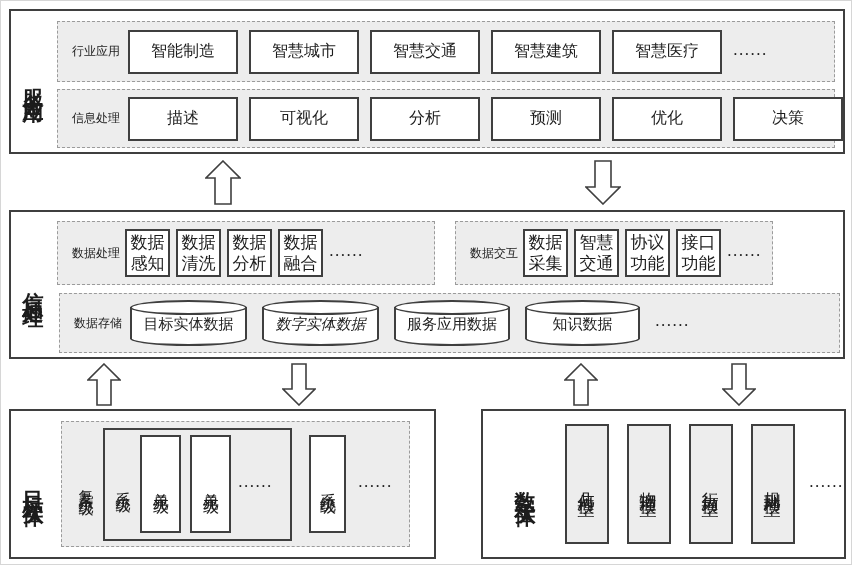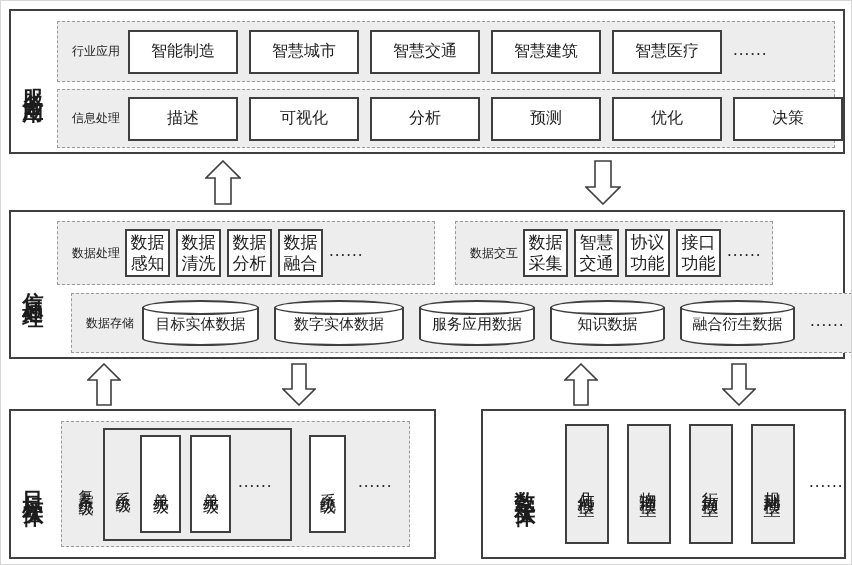--- a/index.html
+++ b/index.html
@@ -168,51 +168,45 @@
 
     <div class="dash" style="left:444px; top:9px; width:318px; height:64px;">
       <span class="row-label" style="margin-right:5px;">数据交互</span>
       <div class="wbox small-box">数据采集</div>
       <div class="wbox small-box">智慧交通</div>
       <div class="wbox small-box">协议功能</div>
       <div class="wbox small-box">接口功能</div>
       <span class="dots">......</span>
     </div>
 
-    <div class="dash" style="left:60px; top:81px; width:781px; height:60px;">
+    <div class="dash" style="left:48px; top:81px; width:781px; height:60px;">
       <span class="row-label" style="margin-right:8px;">数据存储</span>
       <div class="cylinder" style="width:117px;">
         <div class="cyl-bottom"></div>
           <div class="cyl-body"></div>
           <div class="cyl-top"></div>
         <div class="cyl-label">目标实体数据</div>
       </div>
-      <div class="cylinder" style="width:130px;">
+      <div class="cylinder" style="width:117px;font-style:italic;">
         <div class="cyl-bottom"></div>
           <div class="cyl-body"></div>
           <div class="cyl-top"></div>
         <div class="cyl-label">数字实体数据</div>
       </div>
       <div class="cylinder" style="width:116px;">
         <div class="cyl-bottom"></div>
           <div class="cyl-body"></div>
           <div class="cyl-top"></div>
         <div class="cyl-label">服务应用数据</div>
       </div>
       <div class="cylinder" style="width:115px;">
         <div class="cyl-bottom"></div>
           <div class="cyl-body"></div>
           <div class="cyl-top"></div>
         <div class="cyl-label">知识数据</div>
-      </div>
-      <div class="cylinder" style="width:115px;">
-        <div class="cyl-bottom"></div>
-          <div class="cyl-body"></div>
-          <div class="cyl-top"></div>
-        <div class="cyl-label">融合衍生数据</div>
       </div>
       <span class="dots">......</span>
     </div>
   </div>
 
   <div class="arrow" style="left:86px; top:362px;">
     <svg width="34" height="43" viewBox="0 0 34 43">
         <polygon points="17,1 33,17 24,17 24,42 10,42 10,17 1,17" fill="#ffffff" stroke="#3f3f3f" stroke-width="1.6"></polygon>
       </svg>
   </div>

